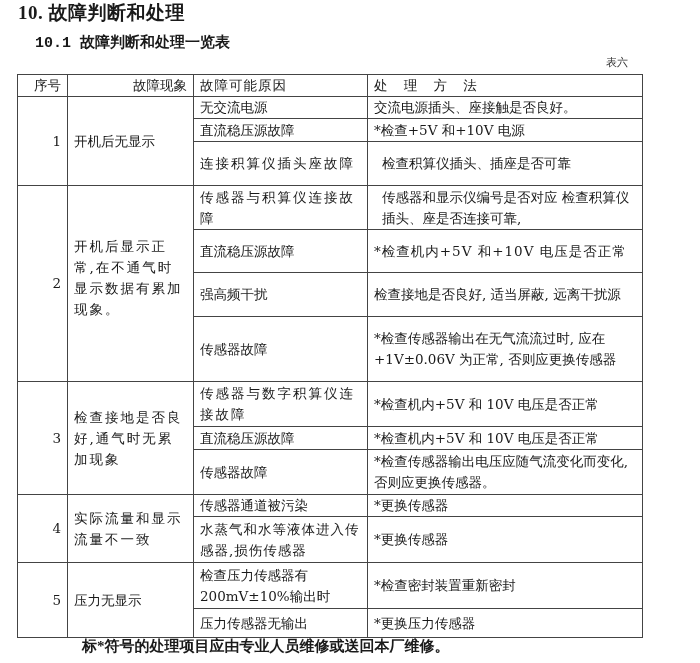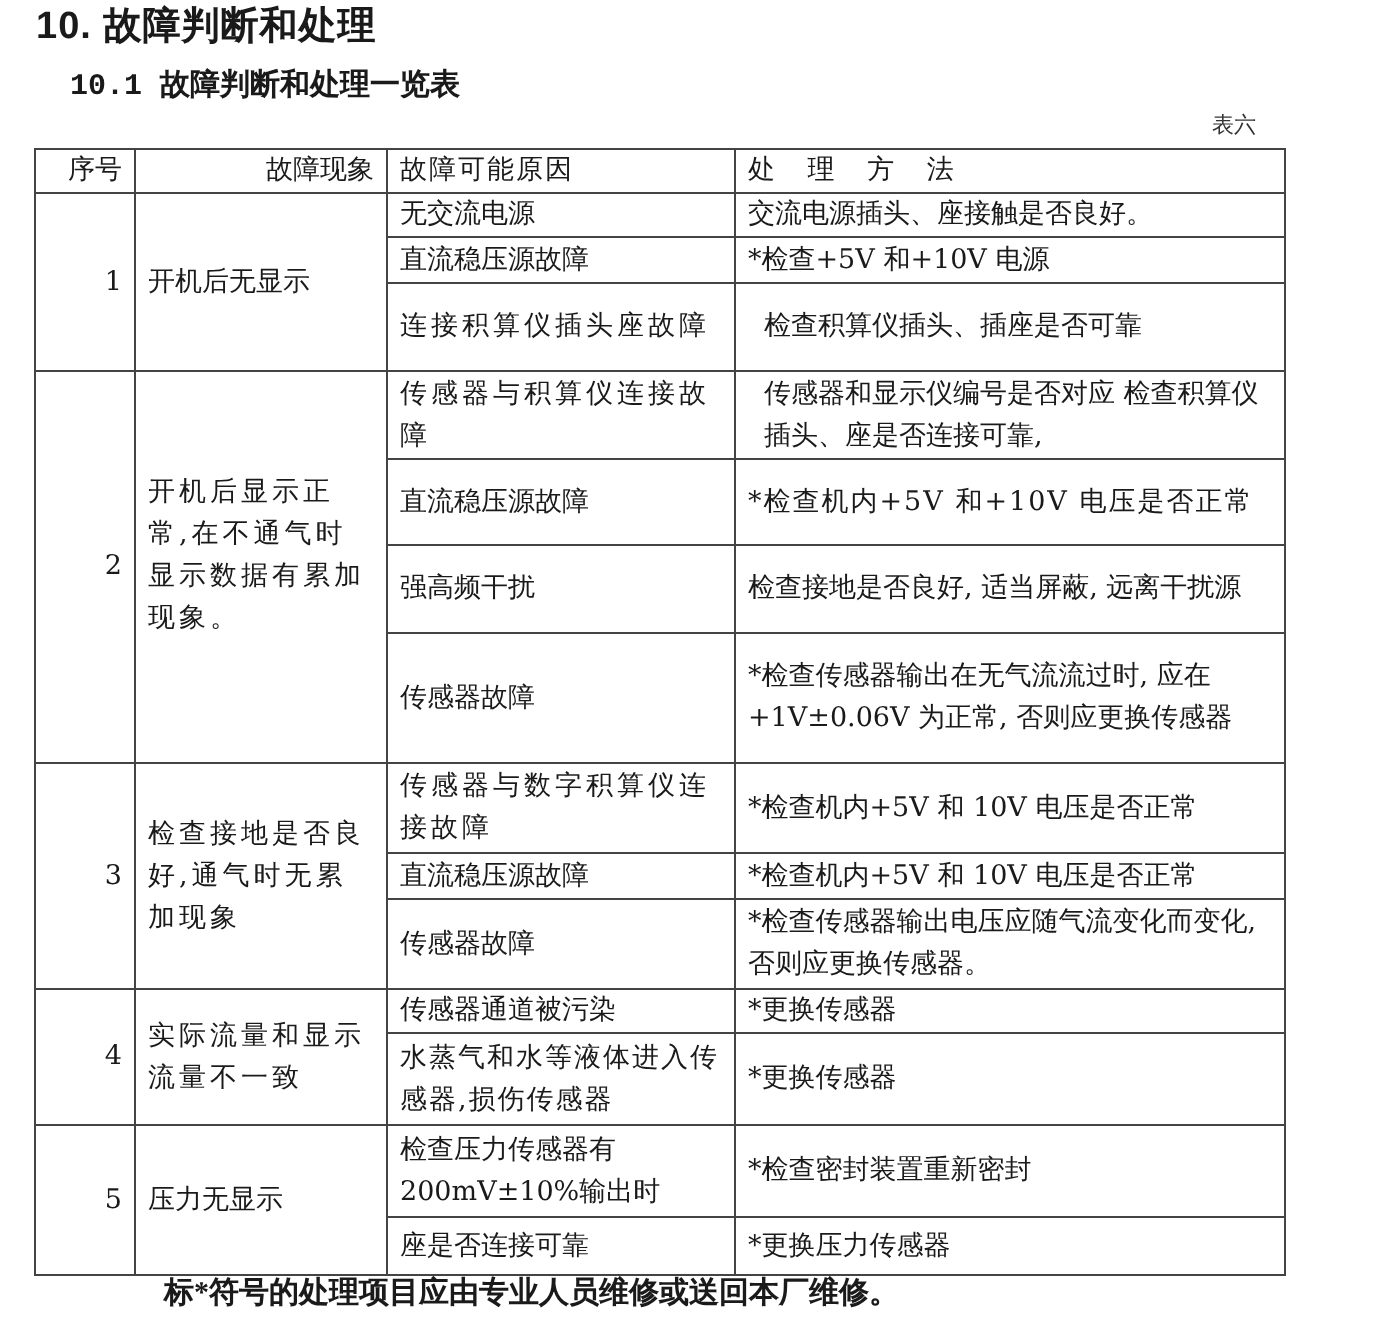--- a/index.html
+++ b/index.html
@@ -3,21 +3,21 @@
 <meta charset="utf-8">
 <style>
   html, body { margin: 0; padding: 0; background: #ffffff; }
   body {
     width: 700px; height: 663px; position: relative; overflow: hidden;
     font-family: "DejaVu Serif", "Liberation Serif", serif; color: #1a1a1a;
   }
   .h1 {
     position: absolute; left: 18px; top: 0px;
     font-size: 19px; font-weight: bold; letter-spacing: 0.5px;
-    font-family: Liberation Sans, sans-serif;
+    font-family: Liberation Serif, serif;
   }
   .h2 {
     position: absolute; left: 35px; top: 33px;
     font-size: 15px; font-weight: bold;
     font-family: Liberation Mono, monospace;
   }
   .tablecap {
     position: absolute; left: 606px; top: 55px; font-size: 11px; color: #333;
   }
   table {
@@ -123,19 +123,19 @@
       <td>*更换传感器</td>
     </tr>
 
     <tr style="height:46px">
       <td class="c-no" rowspan="2">5</td>
       <td rowspan="2">压力无显示</td>
       <td>检查压力传感器有200mV±10%输出时</td>
       <td>*检查密封装置重新密封</td>
     </tr>
     <tr style="height:29px">
-      <td>座是否连接可靠</td>
+      <td>压力传感器无输出</td>
       <td>*更换压力传感器</td>
     </tr>
   </tbody>
 </table>
 
 <div class="footer">标*符号的处理项目应由专业人员维修或送回本厂维修。</div>
 
 </body></html>

